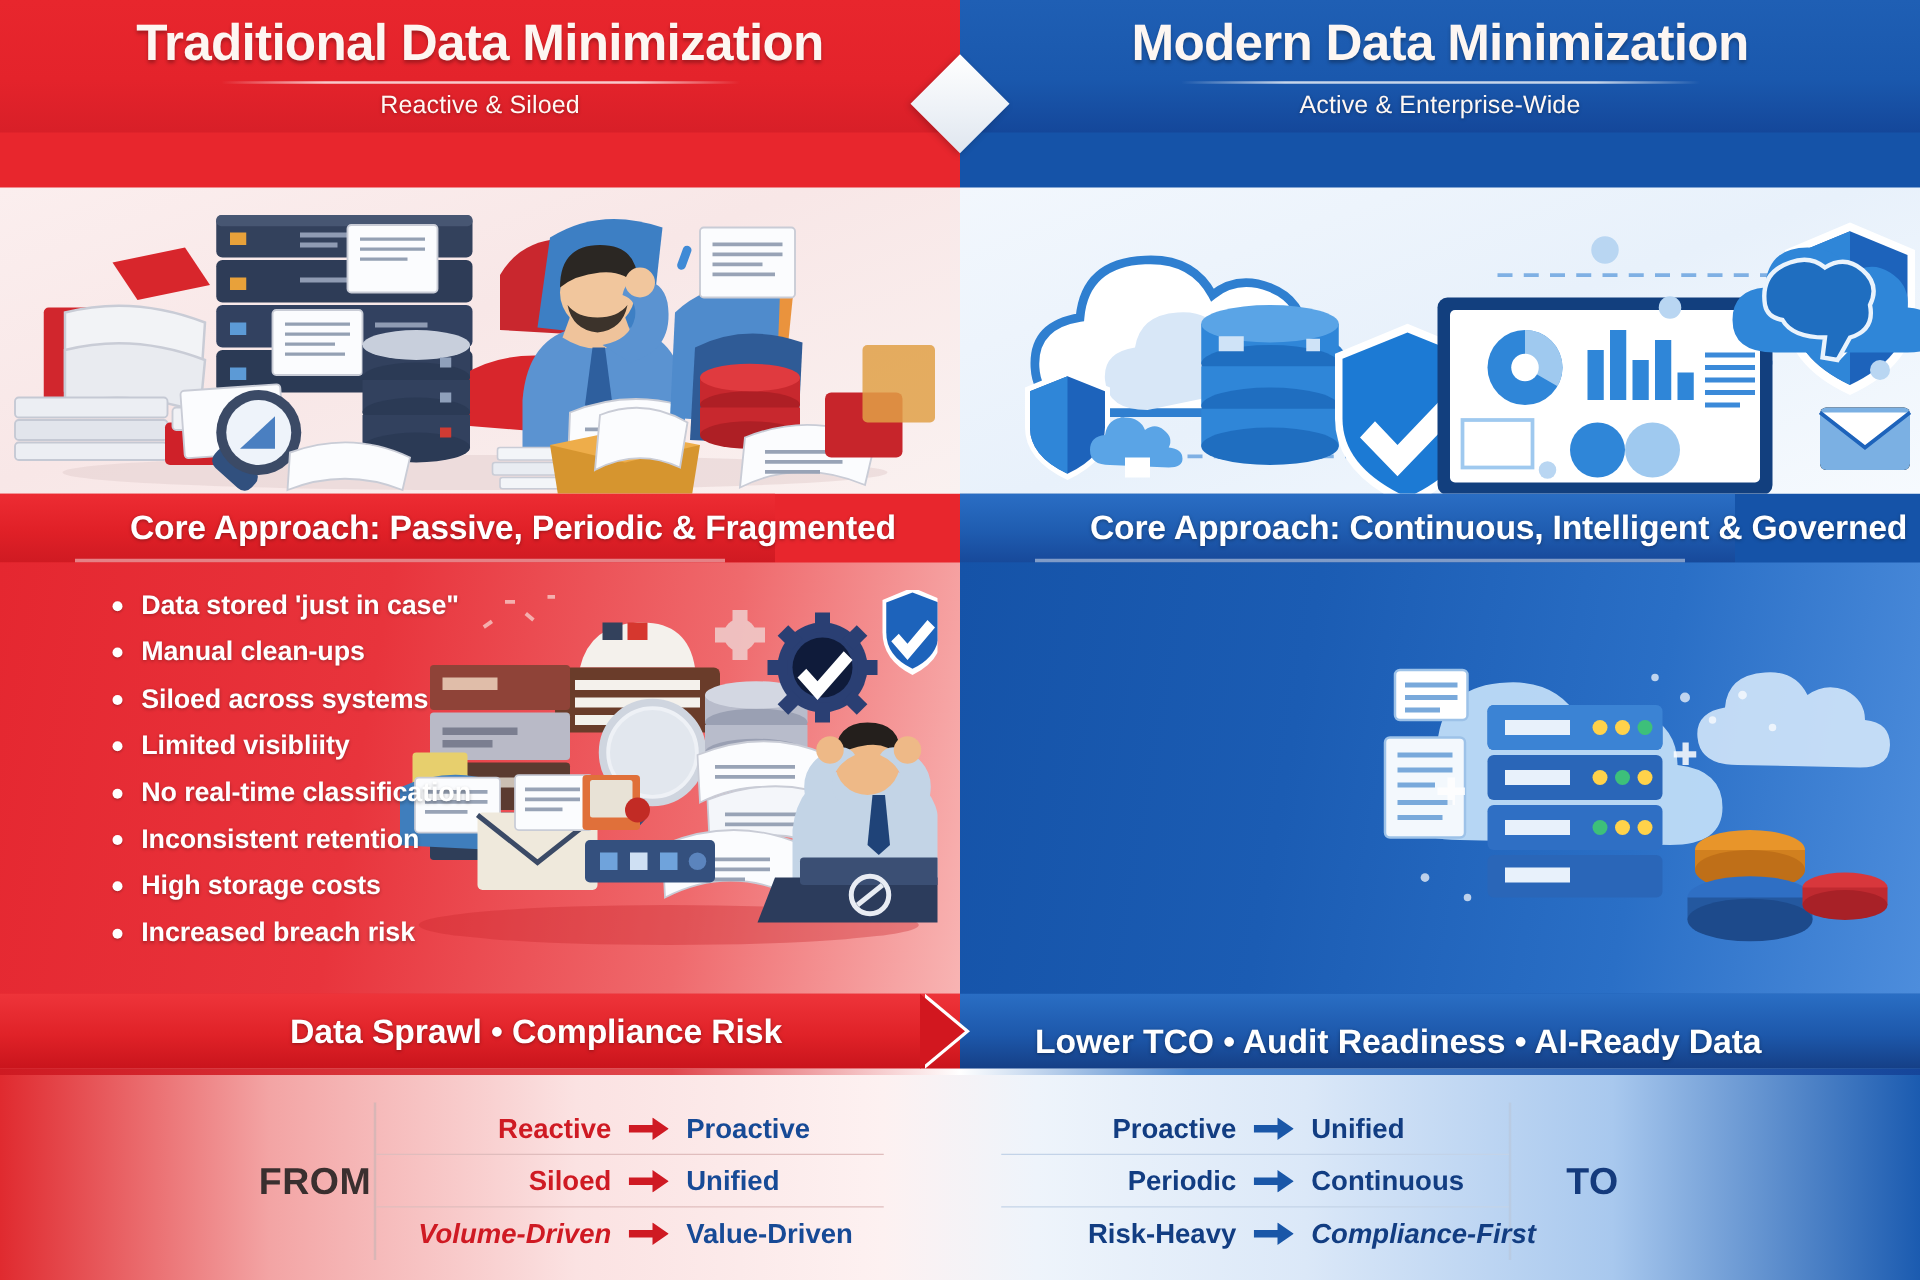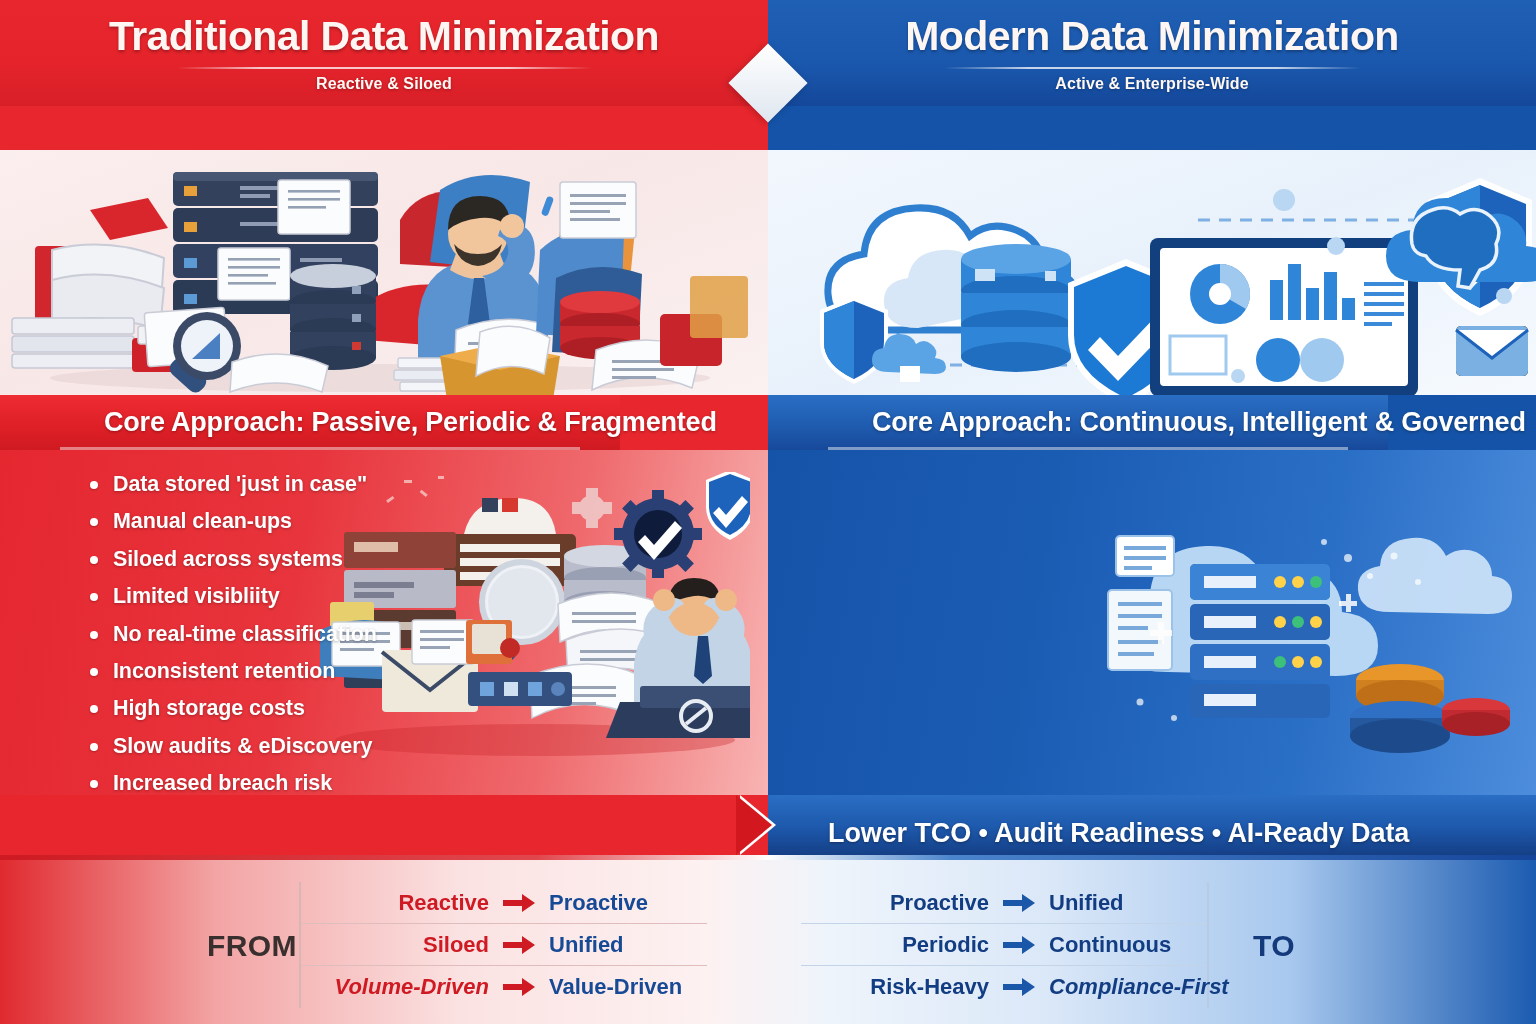--- a/index.html
+++ b/index.html
@@ -36,22 +36,22 @@
     letter-spacing: -0.6px;
     text-shadow: 0 2px 3px rgba(0,0,0,0.28);
     white-space: nowrap;
   }
   .header-rule {
     width: 415px; height: 2px; margin: 7px 0 6px 0;
     background: linear-gradient(90deg, rgba(255,255,255,0) 0%, rgba(255,255,255,0.75) 20%, rgba(255,255,255,0.75) 80%, rgba(255,255,255,0) 100%);
   }
   .header-sub {
     color: #fff8f4;
-    font-size: 16px;
-    font-weight: bold;
+    font-size: 20px;
+    font-weight: normal;
     letter-spacing: 0.1px;
     text-shadow: 0 1px 3px rgba(0,0,0,0.30);
     white-space: nowrap;
   }
 
   
   #center-diamond {
     position: absolute; left: 740px; top: 55px;
     width: 56px; height: 56px;
     background: linear-gradient(135deg,#ffffff 0%, #eef2f7 55%, #dfe6ef 100%);
@@ -665,21 +665,20 @@
       </g>
     </svg>
     <ul class="bullets" id="bullets-left">
       <li>Data stored 'just in case"</li>
       <li>Manual clean-ups</li>
       <li>Siloed across systems</li>
       <li>Limited visibliity</li>
       <li>No real-time classification</li>
       <li>Inconsistent retention</li>
       <li>High storage costs</li>
-      <li>Slow audits &amp; eDiscovery</li>
       <li>Increased breach risk</li>
     </ul>
   </div>
 
   <div class="body-area" id="body-right" style="left:768px;">
     <svg width="420" height="260" viewBox="0 0 420 260" style="position:absolute; left:330px; top:52px;">
 
       <path d="M70,170 q-54,0 -56,-38 q-2,-34 38,-40 q4,-46 56,-48 q40,-2 58,30 q22,-18 50,-6 q28,12 28,42 q36,4 36,34 q0,30 -42,30 z" fill="#bfdcf7" opacity="0.95"></path>
       <path d="M292,110 q-30,0 -32,-22 q-2,-20 22,-24 q2,-26 32,-28 q24,-2 34,18 q14,-10 30,-4 q16,8 16,24 q20,2 20,20 q0,18 -24,18 z" fill="#d2e6f9" opacity="0.9"></path>
 
@@ -748,20 +747,23 @@
         <circle cx="296" cy="54" r="3.5"></circle>
         <circle cx="320" cy="80" r="3"></circle>
         <circle cx="226" cy="40" r="3"></circle>
         <circle cx="42" cy="200" r="3.5"></circle>
         <circle cx="76" cy="216" r="3"></circle>
       </g>
     </svg>
 
   </div>
 
+  <div class="result-bar" id="result-left">
+    <div class="result-text">Data Sprawl • Compliance Risk</div>
+  </div>
   <div id="result-chevron-outline"></div>
   <div id="result-chevron"></div>
   <div class="result-bar" id="result-right" style="left:768px;">
     <div class="result-text">Lower TCO • Audit Readiness • AI-Ready Data</div>
   </div>
 
   <div id="bottom-strip">
     <div id="strip-top-edge"></div>
 
     <div class="side-word" id="word-from">FROM</div>

